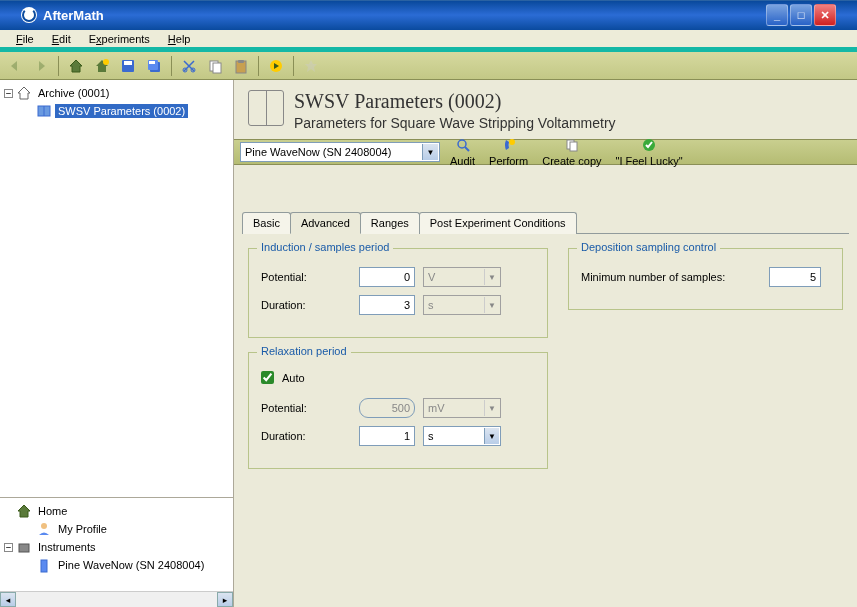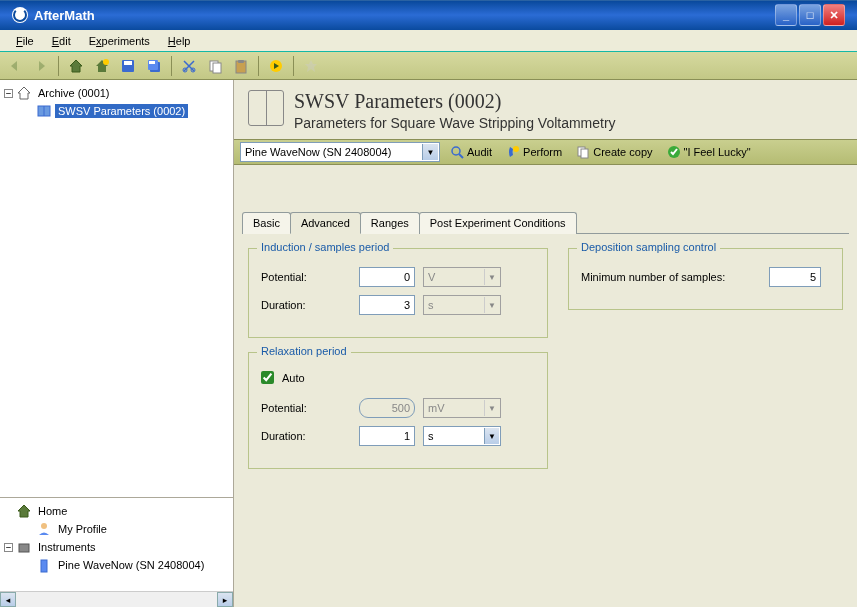--- a/index.html
+++ b/index.html
@@ -1,31 +1,31 @@
 <!DOCTYPE html>
 <html><head>
 <meta charset="utf-8">
 <style>
 * { box-sizing: border-box; margin: 0; padding: 0; }
 body { font-family: Tahoma, sans-serif; font-size: 11px; background: #eceadb; overflow: hidden; width: 857px; height: 607px; }
 
 
-.titlebar { height: 30px; background: linear-gradient(to bottom, #3a6ea5 0%, #0a4a9e 5%, #2b6cd5 50%, #0a4a9e 100%); display: flex; align-items: center; padding: 0 12px; color: white; }
+.titlebar { height: 30px; background: linear-gradient(to bottom, #3a6ea5 0%, #0a4a9e 5%, #2b6cd5 50%, #0a4a9e 100%); display: flex; align-items: center; padding: 0 21px; color: white; }
 .titlebar .app-icon { width: 16px; height: 16px; background: white; border-radius: 50%; margin-right: 6px; display: flex; align-items: center; justify-content: center; }
 .titlebar .app-icon::before { content: ""; width: 10px; height: 10px; border: 2px solid #0a4a9e; border-radius: 50%; border-top-color: transparent; }
 .titlebar .title { font-weight: bold; font-size: 13px; flex: 1; }
 .titlebar .winbtns { display: flex; gap: 2px; }
 .titlebar .winbtn { width: 22px; height: 22px; border: 1px solid #fff5; border-radius: 3px; display: flex; align-items: center; justify-content: center; font-family: Arial; font-weight: bold; }
 .winbtn.min { background: linear-gradient(#7ba4e0, #2862c7); }
 .winbtn.max { background: linear-gradient(#7ba4e0, #2862c7); }
 .winbtn.close { background: linear-gradient(#f08080, #d02020); }
 .winbtn span { color: white; font-size: 11px; }
 
 
-.menubar { height: 22px; background: #edecd9; border-bottom: 1px solid #14b8a6; display: flex; align-items: center; padding: 0 8px; gap: 2px; }
+.menubar { height: 22px; background: #edecd9; border-bottom: 5px solid #14b8a6; display: flex; align-items: center; padding: 0 8px; gap: 2px; }
 .menubar .menuitem { padding: 2px 8px; cursor: default; }
 .menubar .menuitem u { text-decoration: underline; }
 
 
 .toolbar { height: 28px; background: linear-gradient(#d6d99f, #c3c886); border-bottom: 1px solid #8a8f56; display: flex; align-items: center; padding: 0 4px; gap: 4px; }
 .toolbar .tbtn { width: 22px; height: 22px; display: flex; align-items: center; justify-content: center; cursor: pointer; border-radius: 2px; }
 .toolbar .tbtn.disabled { opacity: 0.4; }
 .toolbar .sep { width: 1px; height: 20px; background: #8a8f56; margin: 0 2px; }
 
 
@@ -48,21 +48,21 @@
 .header { padding: 10px 14px 8px; display: flex; gap: 10px; align-items: flex-start; }
 .header .hicon { width: 36px; height: 36px; border: 1px solid #888; border-radius: 3px; display: flex; }
 .header .hicon::before, .header .hicon::after { content: ""; flex: 1; border-left: 1px solid #888; }
 .header .hicon::before { border-left: none; }
 .header h1 { font-size: 20px; font-weight: normal; color: #333; font-family: "Trebuchet MS", Tahoma; }
 .header .sub { font-size: 14px; color: #333; margin-top: 2px; }
 
 .actionbar { height: 26px; background: linear-gradient(#c9cf8f, #b5bc73); border-top: 1px solid #8a8f56; border-bottom: 1px solid #8a8f56; display: flex; align-items: center; padding: 0 6px; gap: 6px; }
 .actionbar select, .actionbar .combo { height: 20px; font-size: 11px; width: 200px; background: white; border: 1px solid #7f9db9; padding: 0 20px 0 4px; position: relative; display: flex; align-items: center; }
 .actionbar .combo .arrow { position: absolute; right: 1px; top: 1px; bottom: 1px; width: 16px; background: linear-gradient(#dbe4f0, #b8cde8); border-left: 1px solid #7f9db9; display: flex; align-items: center; justify-content: center; font-size: 8px; }
-.actionbar .abtn { display: flex; align-items: center; gap: 3px; padding: 2px 4px; cursor: pointer; }
+.actionbar .abtn { display: flex; align-items: center; gap: 3px; padding: 2px 4px; cursor: pointer; flex-direction: column; }
 .actionbar .abtn .aicon { width: 14px; height: 14px; }
 
 
 .tabs { display: flex; padding: 6px 8px 0; gap: 0; margin-top: 40px; }
 .tab { padding: 4px 10px; border: 1px solid #919b9c; border-bottom: none; background: #f5f4ea; border-top-left-radius: 3px; border-top-right-radius: 3px; margin-right: -1px; cursor: pointer; position: relative; top: 1px; }
 .tab.active { background: #ebead9; border-bottom: 1px solid #ebead9; z-index: 2; font-weight: normal; }
 .tabpanel { border-top: 1px solid #919b9c; margin: 0 8px; padding: 14px 6px; display: flex; gap: 20px; align-items: flex-start; }
 
 
 .fieldset { border: 1px solid #b8c48a; padding: 10px 12px 14px; position: relative; margin-bottom: 14px; }

